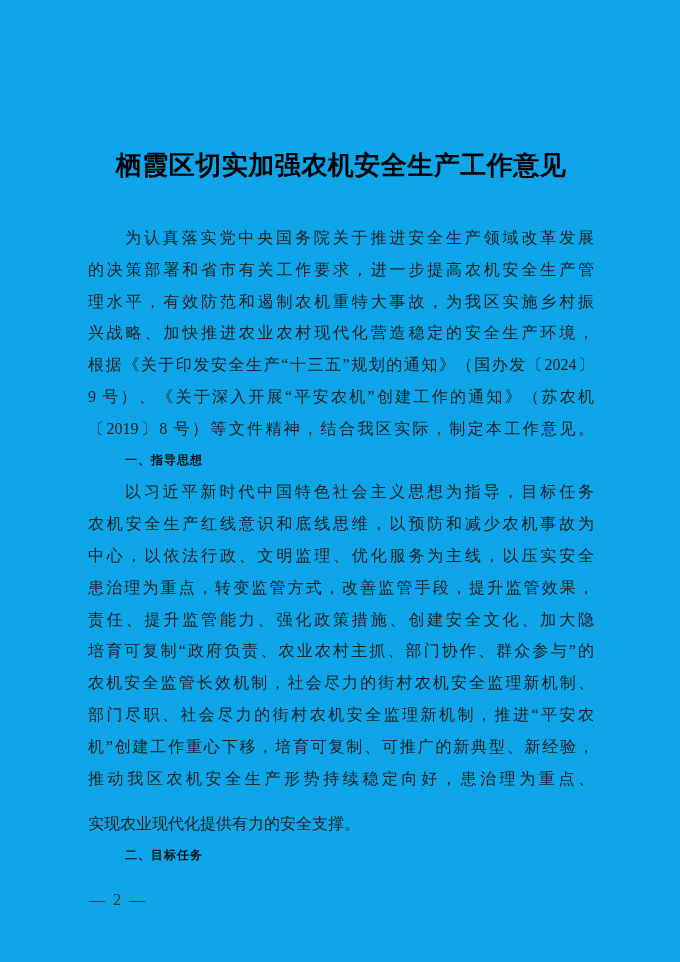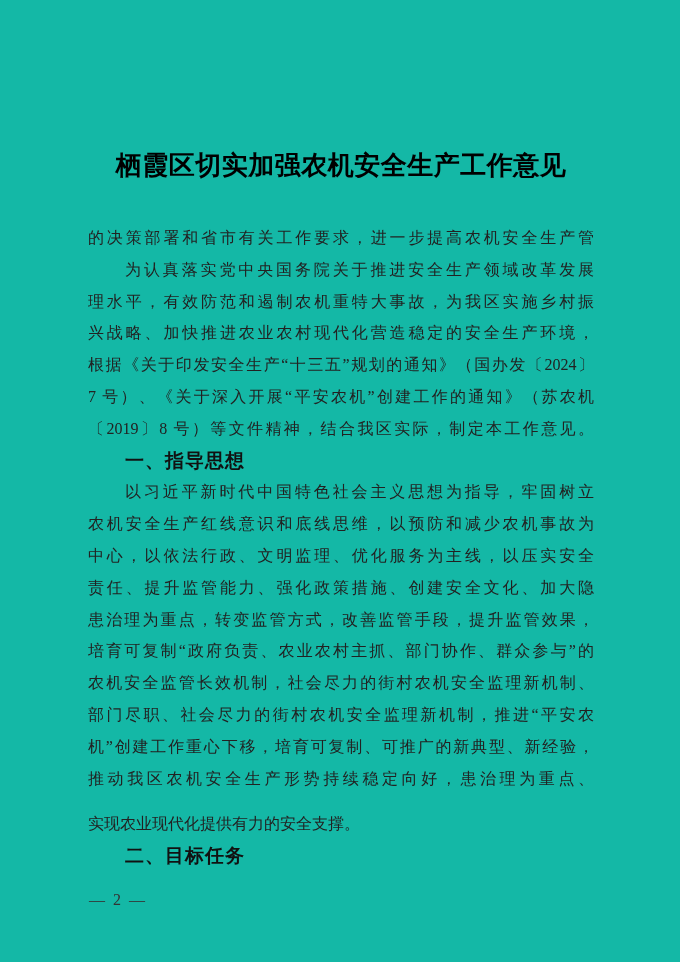--- a/index.html
+++ b/index.html
@@ -4,21 +4,21 @@
 <style>
   html, body {
     margin: 0;
     padding: 0;
     background: #ffffff;
   }
   .page {
     position: relative;
     width: 680px;
     height: 962px;
-    background: #14b8a6;
+    background: #0ea5e9;
     overflow: hidden;
     font-family: "Liberation Serif", "DejaVu Serif", serif;
     color: #222222;
   }
   .doc-title {
     position: absolute;
     top: 148px;
     left: 88px;
     width: 506px;
     margin: 0;
@@ -46,21 +46,21 @@
   .doc-body .line.first {
     text-indent: 37px;
   }
   .doc-body .line.plast {
     text-align-last: left;
     margin-top: 14px;
   }
   .doc-body .heading {
     font-family: "Liberation Sans", "DejaVu Sans", sans-serif;
     font-weight: 700;
-    font-size: 19px;
+    font-size: 12px;
     color: #111111;
     text-indent: 37px;
     letter-spacing: 1px;
   }
   .page-footer {
     position: absolute;
     left: 89px;
     top: 891px;
     font-size: 16px;
     color: #333333;
@@ -68,33 +68,33 @@
     font-family: "Liberation Serif", "DejaVu Serif", serif;
   }
 </style>
 </head>
 <body>
 
 <div class="page">
   <h1 class="doc-title">栖霞区切实加强农机安全生产工作意见</h1>
 
   <div class="doc-body">
+      <div class="line first">为认真落实党中央国务院关于推进安全生产领域改革发展</div>
       <div class="line">的决策部署和省市有关工作要求，进一步提高农机安全生产管</div>
-      <div class="line first">为认真落实党中央国务院关于推进安全生产领域改革发展</div>
       <div class="line">理水平，有效防范和遏制农机重特大事故，为我区实施乡村振</div>
       <div class="line">兴战略、加快推进农业农村现代化营造稳定的安全生产环境，</div>
       <div class="line">根据《关于印发安全生产“十三五”规划的通知》（国办发〔2024〕</div>
-      <div class="line">7 号）、《关于深入开展“平安农机”创建工作的通知》（苏农机</div>
+      <div class="line">9 号）、《关于深入开展“平安农机”创建工作的通知》（苏农机</div>
       <div class="line">〔2019〕8 号）等文件精神，结合我区实际，制定本工作意见。</div>
       <div class="heading">一、指导思想</div>
-      <div class="line first">以习近平新时代中国特色社会主义思想为指导，牢固树立</div>
+      <div class="line first">以习近平新时代中国特色社会主义思想为指导，目标任务</div>
       <div class="line">农机安全生产红线意识和底线思维，以预防和减少农机事故为</div>
       <div class="line">中心，以依法行政、文明监理、优化服务为主线，以压实安全</div>
+      <div class="line">患治理为重点，转变监管方式，改善监管手段，提升监管效果，</div>
       <div class="line">责任、提升监管能力、强化政策措施、创建安全文化、加大隐</div>
-      <div class="line">患治理为重点，转变监管方式，改善监管手段，提升监管效果，</div>
       <div class="line">培育可复制“政府负责、农业农村主抓、部门协作、群众参与”的</div>
       <div class="line">农机安全监管长效机制，社会尽力的街村农机安全监理新机制、</div>
       <div class="line">部门尽职、社会尽力的街村农机安全监理新机制，推进“平安农</div>
       <div class="line">机”创建工作重心下移，培育可复制、可推广的新典型、新经验，</div>
       <div class="line">推动我区农机安全生产形势持续稳定向好，患治理为重点、</div>
       <div class="line plast">实现农业现代化提供有力的安全支撑。</div>
       <div class="heading">二、目标任务</div>
     </div>
 
   <div class="page-footer">— 2 —</div>

